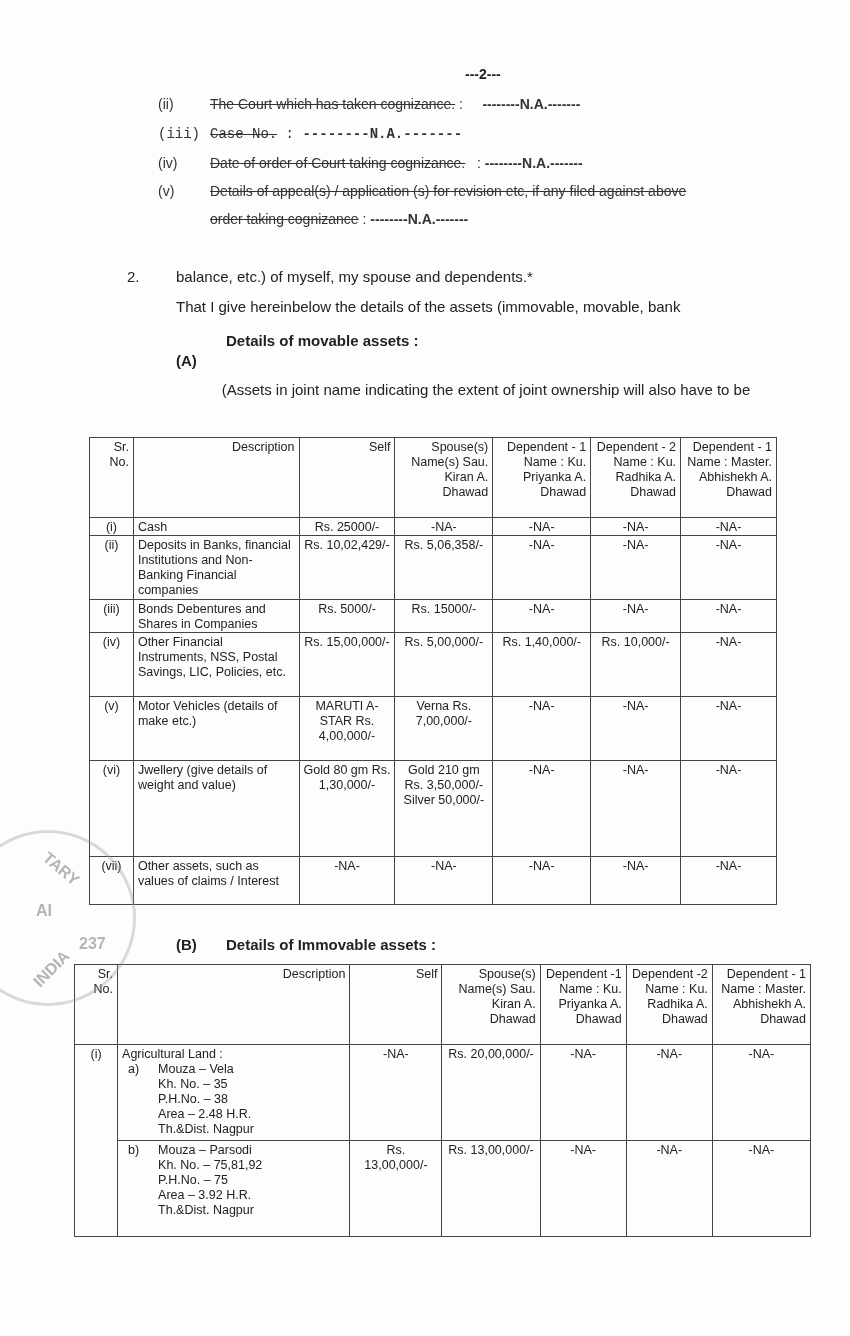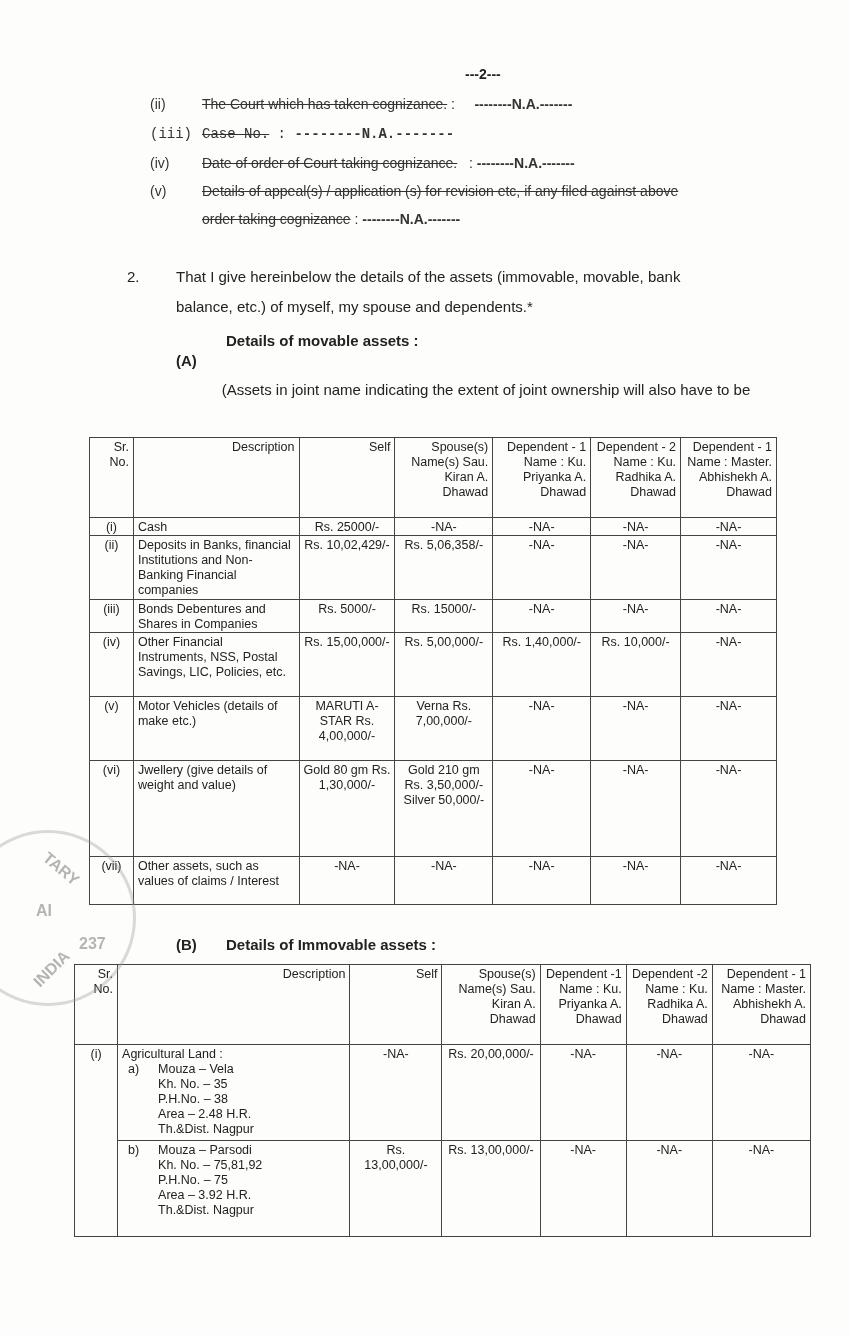--- a/index.html
+++ b/index.html
@@ -1,21 +1,21 @@
 <!DOCTYPE html>
 <html><head>
 <meta charset="utf-8">
 <style>
   html, body { margin:0; padding:0; }
   body { width:850px; height:1336px; background:#fdfdfb; position:relative; overflow:hidden;
          font-family:"Liberation Sans", sans-serif; color:#222; }
   .abs { position:absolute; }
   .page-num { left:465px; top:66px; font-size:14px; font-weight:bold; }
   .struck { font-size:14px; color:#333; }
-  .struck .s { text-decoration:line-through; text-decoration-thickness:1px; }
+  .struck .s { text-decoration:line-through; text-decoration-thickness:1px;margin-left:8px; }
   .struck .na { font-weight:bold;margin-top:32px; }
   .item-num { display:inline-block; width:52px; }
   .para { font-size:15px; line-height:30px; }
   .hdr { font-size:15px; font-weight:bold; }
   table { border-collapse:collapse; position:absolute; font-size:12.5px; line-height:15px; }
   td, th { border:1px solid #444; vertical-align:top; padding:2px 4px 0 4px; font-weight:normal; text-align:left; }
   td.c { text-align:center; }
   th { text-align:right; }
   .stamp { left:-40px; top:830px; width:170px; height:170px; border:3px solid rgba(150,150,150,0.35); border-radius:50%; }
   .stamp-text { color:rgba(120,120,120,0.55); font-size:16px; font-weight:bold; }
@@ -36,22 +36,22 @@
 </div>
 <div class="abs struck" style="left:150px; top:183px;">
   <span class="s"><span class="item-num">(v)</span><span>Details of appeal(s) / application (s) for revision etc, if any filed against above</span></span>
 </div>
 <div class="abs struck" style="left:202px; top:211px;">
   <span class="s">order taking cognizance</span><span> :</span> <span class="na">--------N.A.-------</span>
 </div>
 
 <div class="abs para" style="left:127px; top:262px;">2.</div>
 <div class="abs para" style="left:176px; top:262px; width:620px;">
+  <div>balance, etc.) of myself, my spouse and dependents.*</div>
   <div>That I give hereinbelow the details of the assets (immovable, movable, bank</div>
-  <div>balance, etc.) of myself, my spouse and dependents.*</div>
 </div>
 
 <div class="abs hdr" style="left:176px; top:352px;">(A)</div>
 <div class="abs hdr" style="left:226px; top:332px;">Details of movable assets :</div>
 <div class="abs para" style="left:176px; top:375px; width:620px;text-align:center;">
   <div>(Assets in joint name indicating the extent of joint ownership will also have to be</div>
 </div>
 
 <table style="left:89px; top:437px; width:688px;">
   <colgroup>

